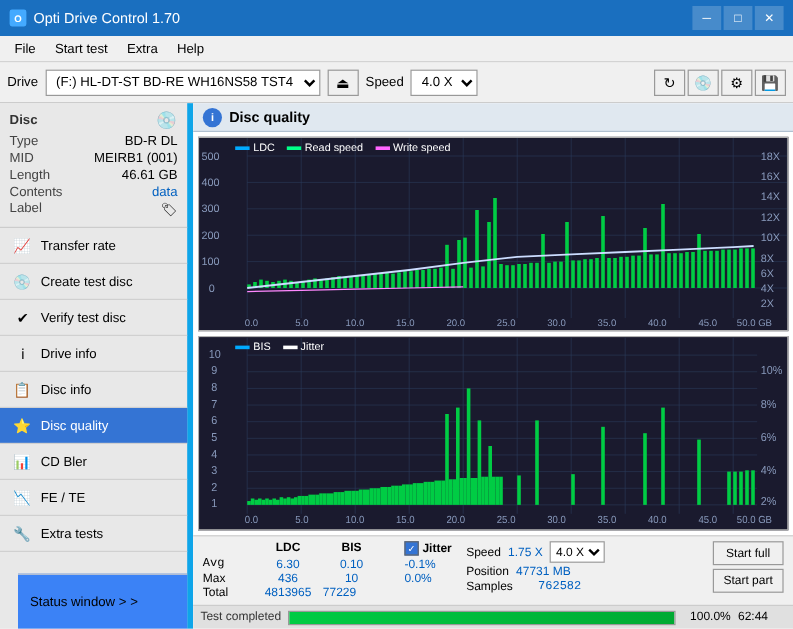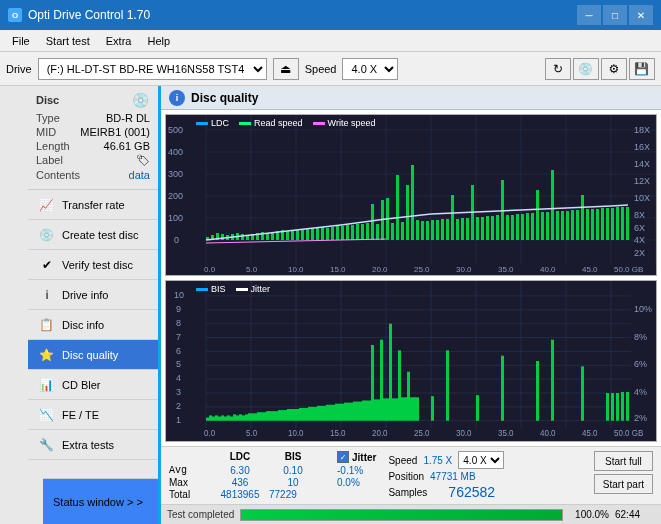--- a/index.html
+++ b/index.html
@@ -23,21 +23,21 @@
     .eject-btn { width: 26px; height: 22px; background: #f0f0f0; border: 1px solid #999; display: flex; align-items: center; justify-content: center; cursor: pointer; font-size: 12px; }
     .speed-label { font-size: 11px; }
     .speed-select { height: 22px; font-size: 11px; border: 1px solid #999; background: white; padding: 0 4px; }
     .drivebar-icons { display: flex; gap: 2px; margin-left: auto; }
     .drivebar-icon { width: 26px; height: 22px; background: #f0f0f0; border: 1px solid #999; display: flex; align-items: center; justify-content: center; cursor: pointer; font-size: 12px; }
 
     
     .main { display: flex; height: calc(524px - 30px - 22px - 34px); }
 
     
-    .sidebar { width: 161px; background: #e8e8e8; border-right: 3px solid #0ea5e9; display: flex; flex-direction: column; padding-left: 28px; }
+    .sidebar { width: 161px; background: #e8e8e8; border-right: 5px solid #0ea5e9; display: flex; flex-direction: column; }
 
     
     .disc-panel { padding: 6px 8px; border-bottom: 1px solid #ccc; }
     .disc-header { display: flex; align-items: center; justify-content: space-between; margin-bottom: 4px; }
     .disc-title { font-size: 11px; font-weight: bold; color: #333; }
     .disc-icon { font-size: 14px; }
     .disc-row { display: flex; justify-content: space-between; margin-bottom: 2px; font-size: 11px; }
     .disc-key { color: #444; }
     .disc-val { color: #000; }
     .disc-val.blue { color: #0060c0; }
@@ -147,26 +147,26 @@
       </div>
       <div class="disc-row">
         <span class="disc-key">MID</span>
         <span class="disc-val">MEIRB1 (001)</span>
       </div>
       <div class="disc-row">
         <span class="disc-key">Length</span>
         <span class="disc-val">46.61 GB</span>
       </div>
       <div class="disc-row">
+        <span class="disc-key">Contents</span>
+        <span class="disc-val blue">data</span>
+      </div>
+      <div class="disc-row">
         <span class="disc-key">Label</span>
         <span class="disc-val">🏷</span>
-      </div>
-      <div class="disc-row">
-        <span class="disc-key">Contents</span>
-        <span class="disc-val blue">data</span>
       </div>
     </div>
 
     <div class="nav-item">
       <span class="nav-icon">📈</span>
       <span>Transfer rate</span>
     </div>
     <div class="nav-item">
       <span class="nav-icon">💿</span>
       <span>Create test disc</span>
@@ -567,21 +567,21 @@
             <select style="height:18px; font-size:10px; border:1px solid #999; background:white;">
               <option>4.0 X</option>
             </select>
           </div>
           <div style="display:flex; gap:6px; align-items:center;">
             <span style="font-size:10px;">Position</span>
             <span style="font-size:10px; color:#0060c0;">47731 MB</span>
           </div>
           <div style="display:flex; gap:21px; align-items:center;">
             <span style="font-size:10px;">Samples</span>
-            <span style="font-size:14px; color:#0060c0;">762582</span>
+            <span style="font-size:10px; color:#0060c0;font-family:Liberation Mono, monospace;">762582</span>
           </div>
         </div>
 
         <div class="start-btns">
           <button class="start-btn">Start full</button>
           <button class="start-btn">Start part</button>
         </div>
       </div>
     </div>
 

